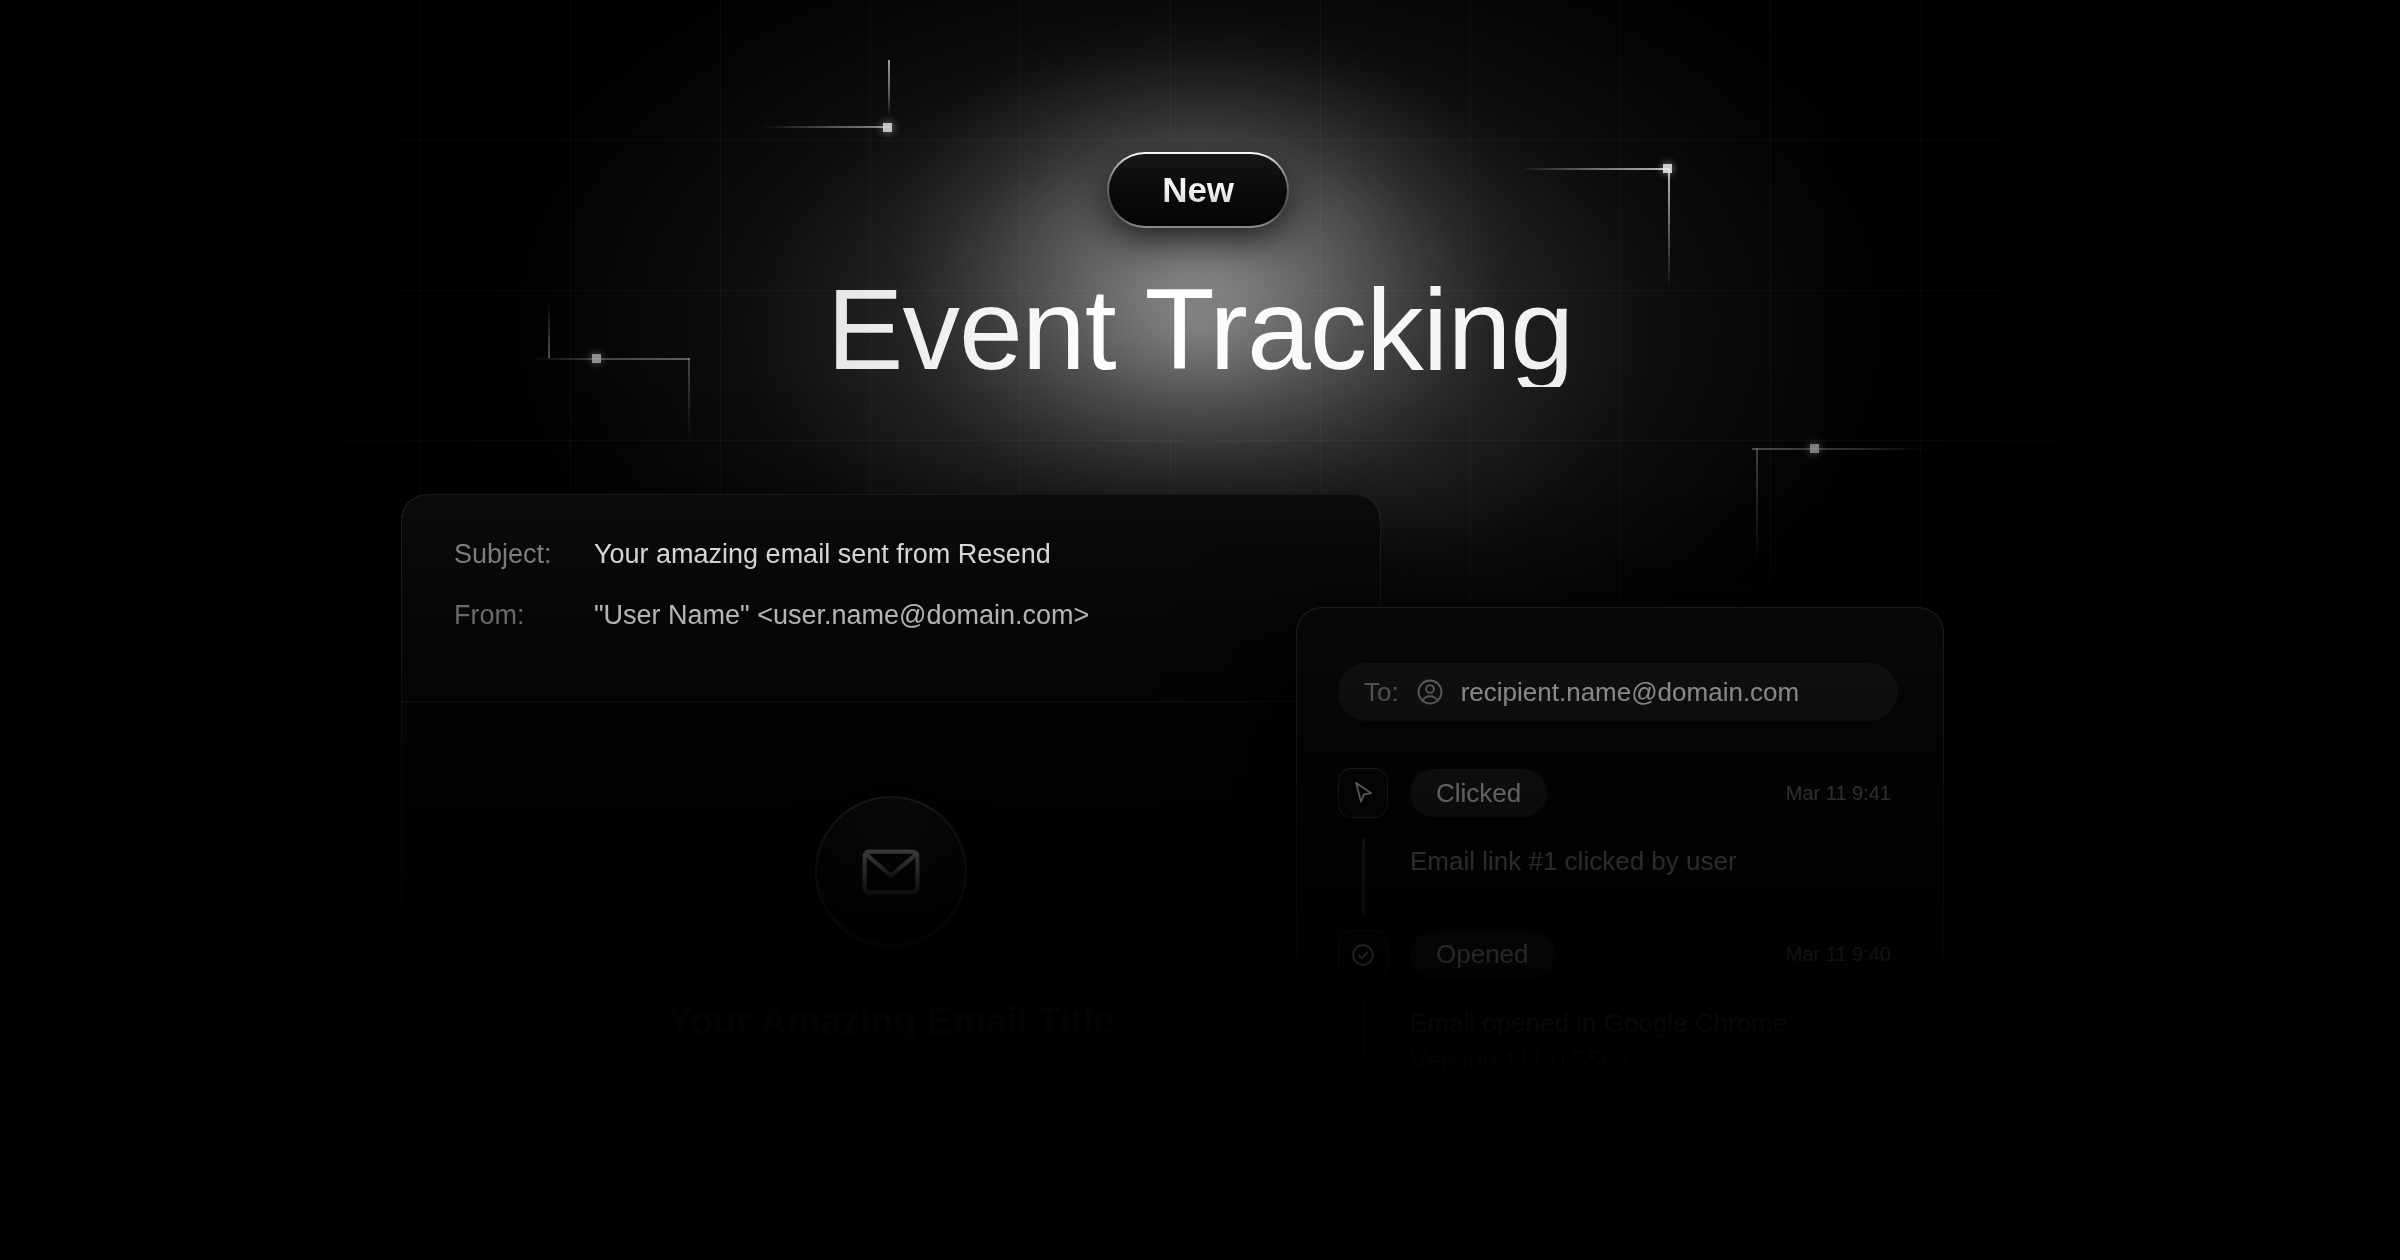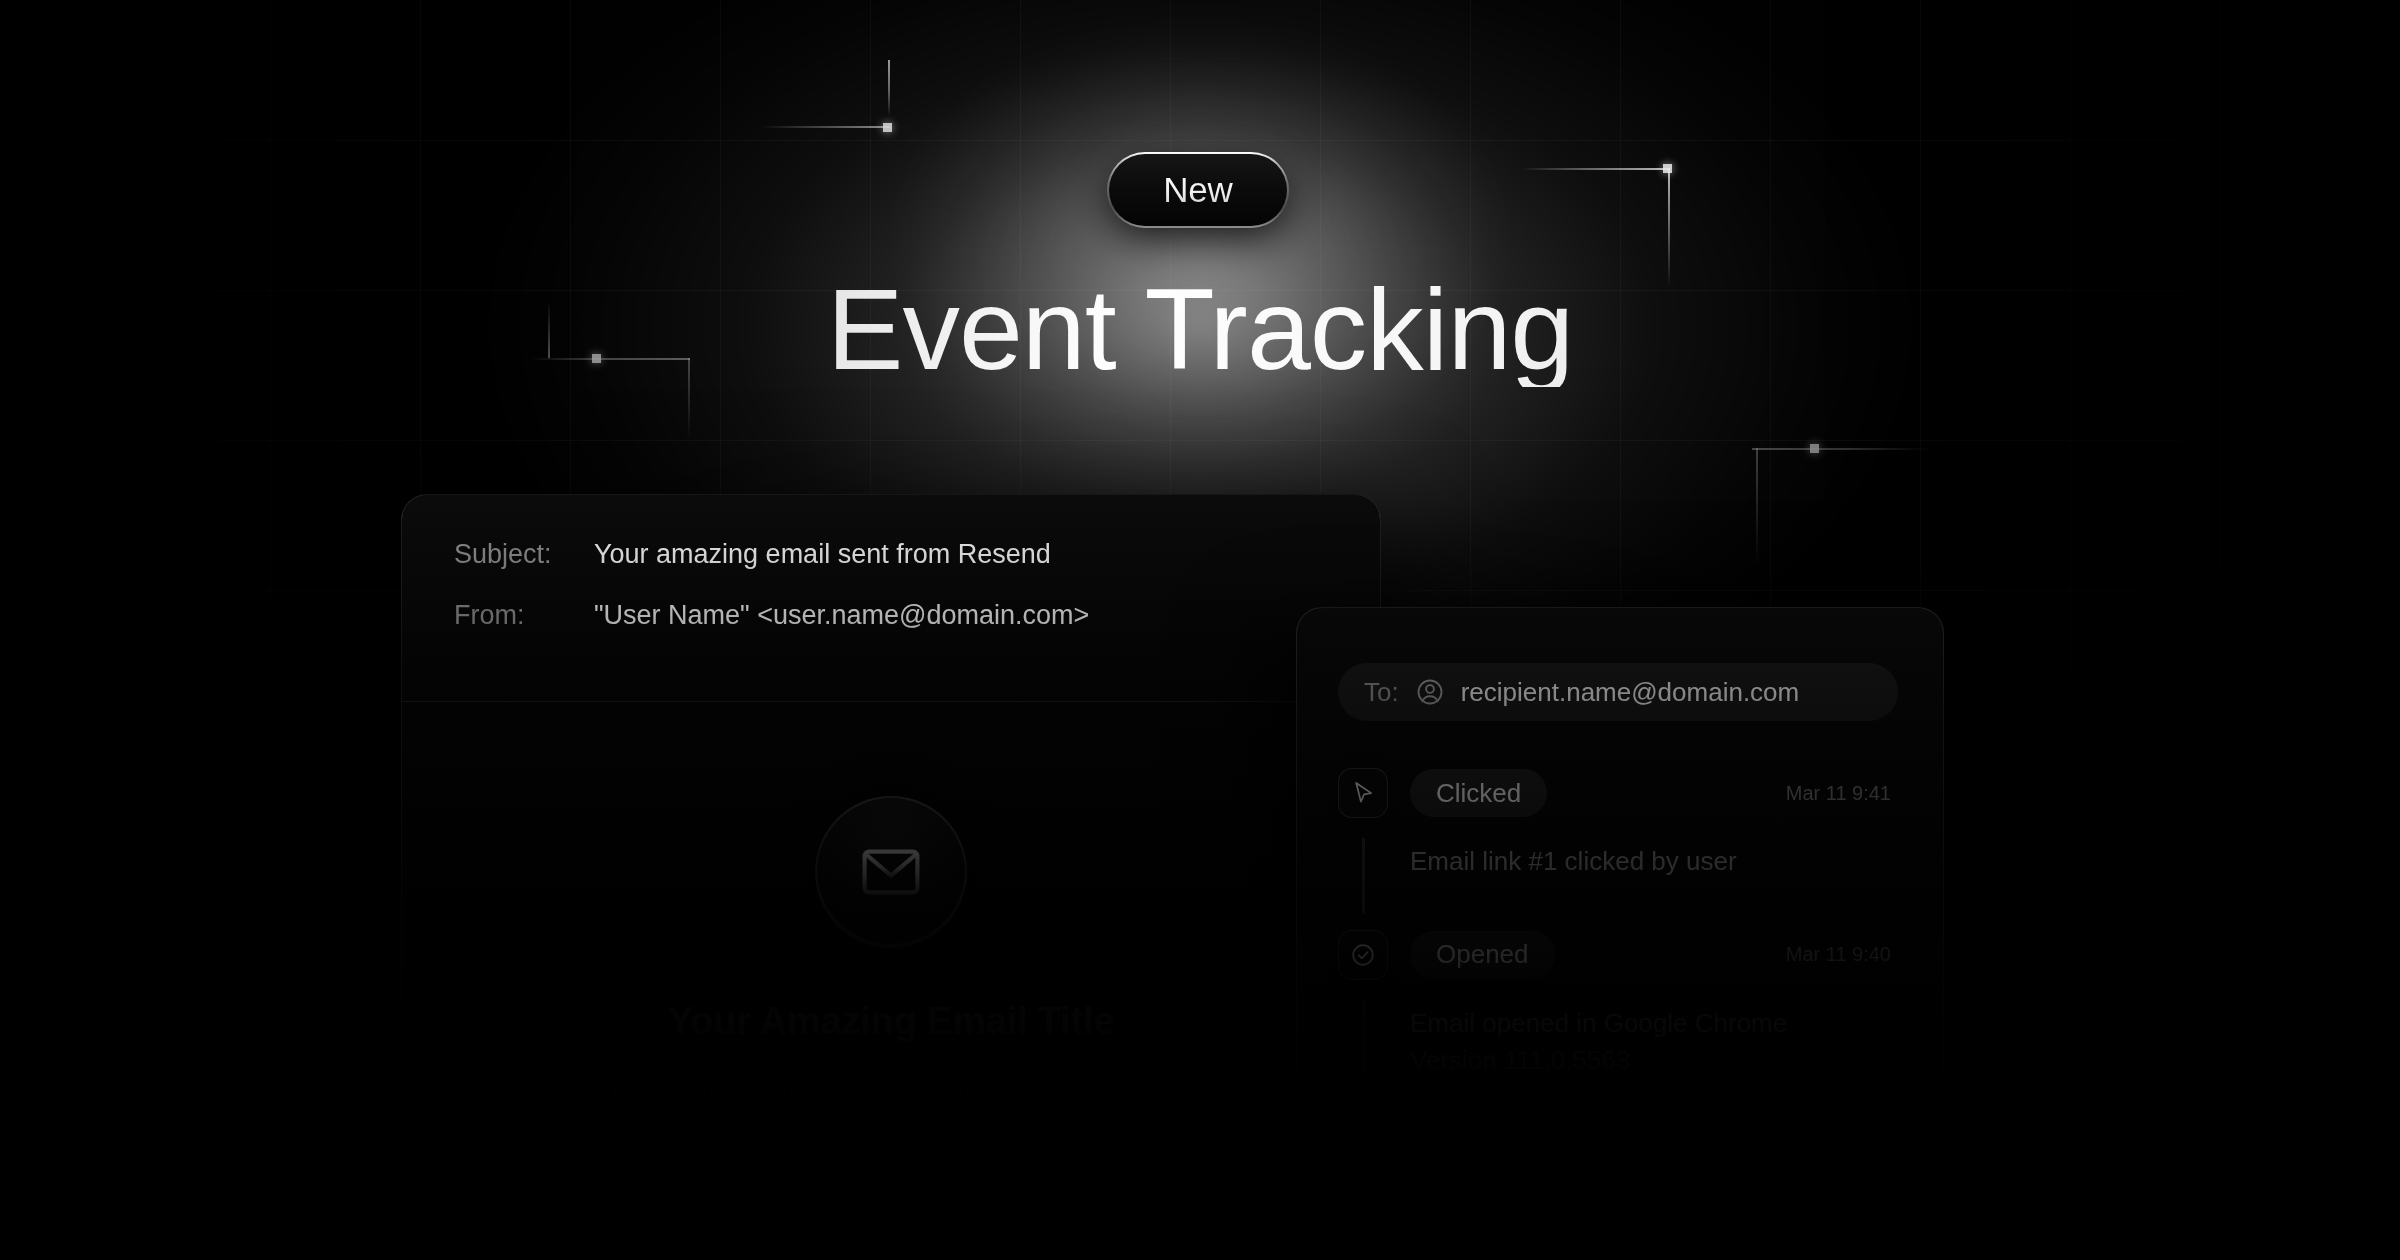--- a/index.html
+++ b/index.html
@@ -134,21 +134,21 @@
     box-shadow:0 10px 40px rgba(0,0,0,0.85), 0 0 44px rgba(255,255,255,0.10);
     z-index:6;
   }
   .new-badge-inner {
     width:100%; height:100%;
     border-radius:36px;
     background:linear-gradient(180deg, #161616 0%, #0b0b0b 48%, #040404 100%);
     display:flex; align-items:center; justify-content:center;
   }
   .new-badge-label {
-    font-size:35px; font-weight:400; letter-spacing:-0.2px;
+    font-size:35px; font-weight:700; letter-spacing:-0.2px;
     background:linear-gradient(180deg,#ffffff 0%,#f0f0f0 55%,#c9c9c9 100%);
     -webkit-background-clip:text; background-clip:text; color:transparent;
   }
 
   
   .headline {
     position:absolute;
     left:0; right:0; top:272px;
     text-align:center;
     font-size:115px; font-weight:400; letter-spacing:-1px;

